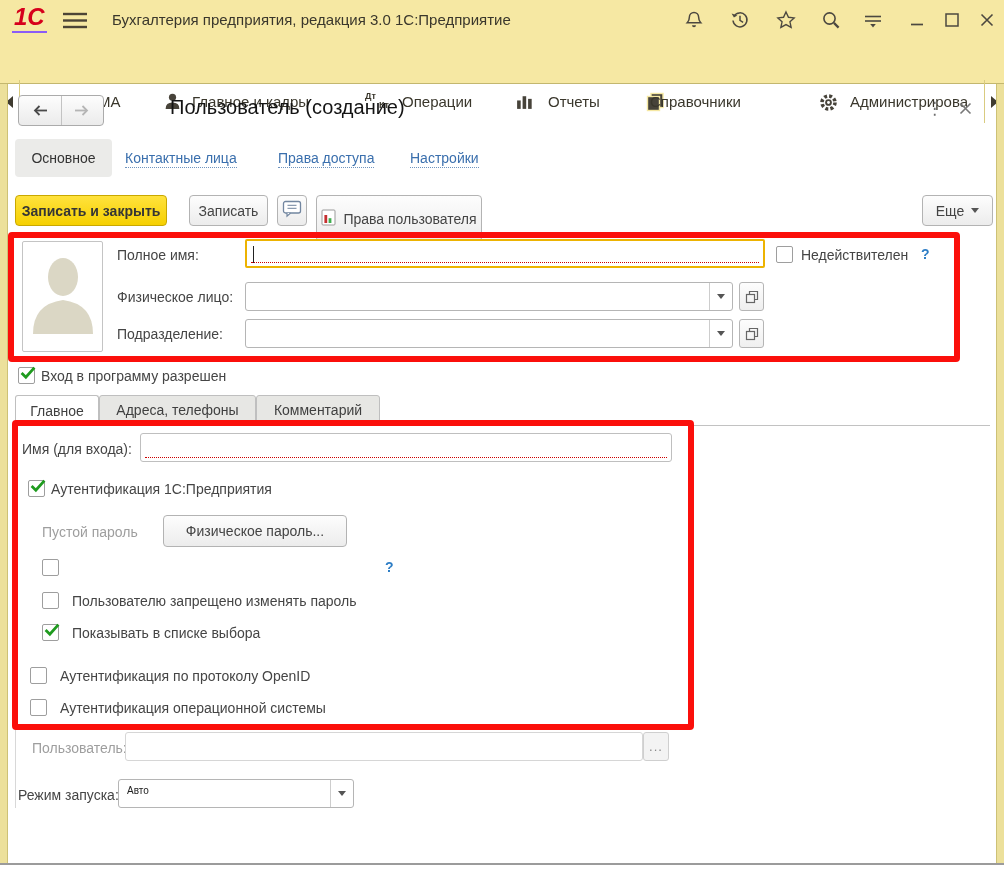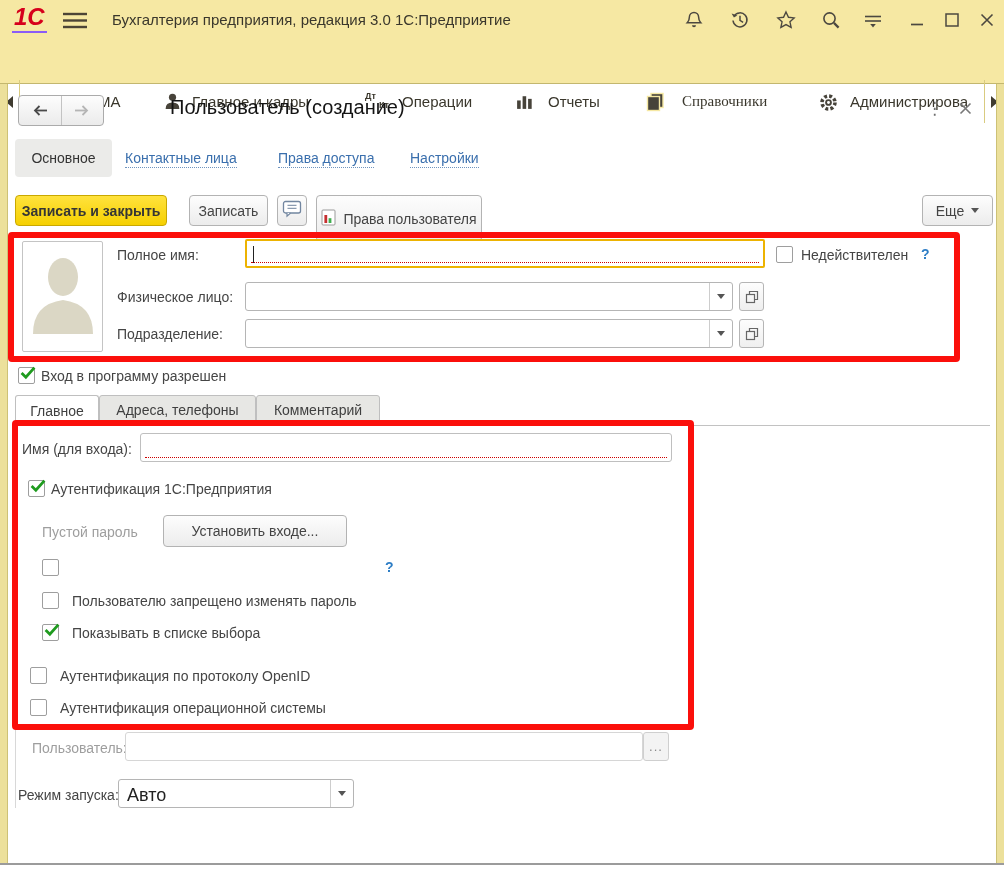--- a/index.html
+++ b/index.html
@@ -46,21 +46,21 @@
 
   
   .lbl { position:absolute; font-size:14px; color:#454545; white-space:nowrap; }
   .lbl-dis { color:#9e9e9e; }
   .input { position:absolute; background:#fff; border:1px solid #bfbfbf; border-radius:3px; }
   .input-focus { border:2px solid #edb301; border-radius:2px; }
   .req::after { content:""; position:absolute; left:4px; right:4px; bottom:3px; border-bottom:1px dotted #cc0000; }
   .caret { position:absolute; left:6px; top:5px; width:1px; height:17px; background:#222; }
   .combo { position:absolute; background:#fff; border:1px solid #b5b5b5; border-radius:3px; }
   .combo .arrow-zone { position:absolute; right:0; top:0; bottom:0; width:23px; border-left:1px solid #cdcdcd; display:flex; align-items:center; justify-content:center; }
-  .combo .val { position:absolute; left:8px; top:5px; font-size:18px; color:#222; }
+  .combo .val { position:absolute; left:8px; top:5px; font-size:10px; color:#222; }
   .sqbtn { position:absolute; background:linear-gradient(#fdfdfd,#efefef); border:1px solid #b5b5b5; border-radius:3px; display:flex; align-items:center; justify-content:center; }
   .dots-btn { position:absolute; background:#f3f3f3; border:1px solid #cfcfcf; border-radius:3px; display:flex; align-items:center; justify-content:center; font-size:13px; color:#8a8a8a; letter-spacing:1px; }
   .input-dis { border-color:#d6d6d6; }
 
   
   .cb { position:absolute; width:17px; height:17px; background:#fff; border:1px solid #9e9e9e; border-radius:2px; }
   .cb svg { display:none; position:absolute; left:1px; top:-2px; }
   .cb.checked svg { display:block; }
 
   
@@ -172,21 +172,21 @@
         </svg>
     </span>
     <div class="nav-label" style="left:548px;">Отчеты</div>
 
     <span class="nav-icon" style="left:645px;">
       <svg width="20" height="20" viewBox="0 0 20 20">
           <rect x="6" y="1.5" width="12" height="14" fill="#47433a" stroke="#f6e8a3" stroke-width="1.4"></rect>
           <rect x="2.5" y="4.5" width="12" height="14" fill="#47433a" stroke="#f6e8a3" stroke-width="1.4"></rect>
         </svg>
     </span>
-    <div class="nav-label" style="left:682px;font-family:Liberation Serif, serif;">Справочники</div>
+    <div class="nav-label" style="left:650px;">Справочники</div>
 
     <span class="nav-icon" style="left:818px;">
       <svg width="21" height="21" viewBox="0 0 20 20">
           <circle cx="10" cy="10" r="6.2" fill="none" stroke="#47433a" stroke-width="3.4" stroke-dasharray="2.8 2.05"></circle>
           <circle cx="10" cy="10" r="2.3" fill="none" stroke="#47433a" stroke-width="1.8"></circle>
         </svg>
     </span>
     <div class="nav-label" style="left:850px;width:133px;overflow:hidden;">Администрирова</div>
 
     <div class="scrollbtn" style="left:984px;border-left:1px solid #d9cb80;">
@@ -324,21 +324,21 @@
   <div class="input req" style="left:140px;top:433px;width:532px;height:29px;"></div>
 
   <div class="cb checked" style="left:28px;top:480px;">
     <svg width="16" height="14" viewBox="0 0 15 13">
         <path d="M1.5 6.5 L5.5 10.5 L13.5 1.5" fill="none" stroke="#1f9b1f" stroke-width="2.6"></path>
       </svg>
   </div>
   <div class="lbl" style="left:51px;top:481px;">Аутентификация 1С:Предприятия</div>
 
   <div class="lbl lbl-dis" style="left:42px;top:524px;">Пустой пароль</div>
-  <div class="btn" style="left:163px;top:515px;width:184px;height:32px;">Установить входе...</div>
+  <div class="btn" style="left:163px;top:515px;width:184px;height:32px;">Физическое пароль...</div>
 
   <div class="cb" style="left:42px;top:559px;">
     
   </div>
   <div class="help" style="left:385px;top:559px;">?</div>
 
   <div class="cb" style="left:42px;top:592px;">
     
   </div>
   <div class="lbl" style="left:72px;top:593px;">Пользователю запрещено изменять пароль</div>

